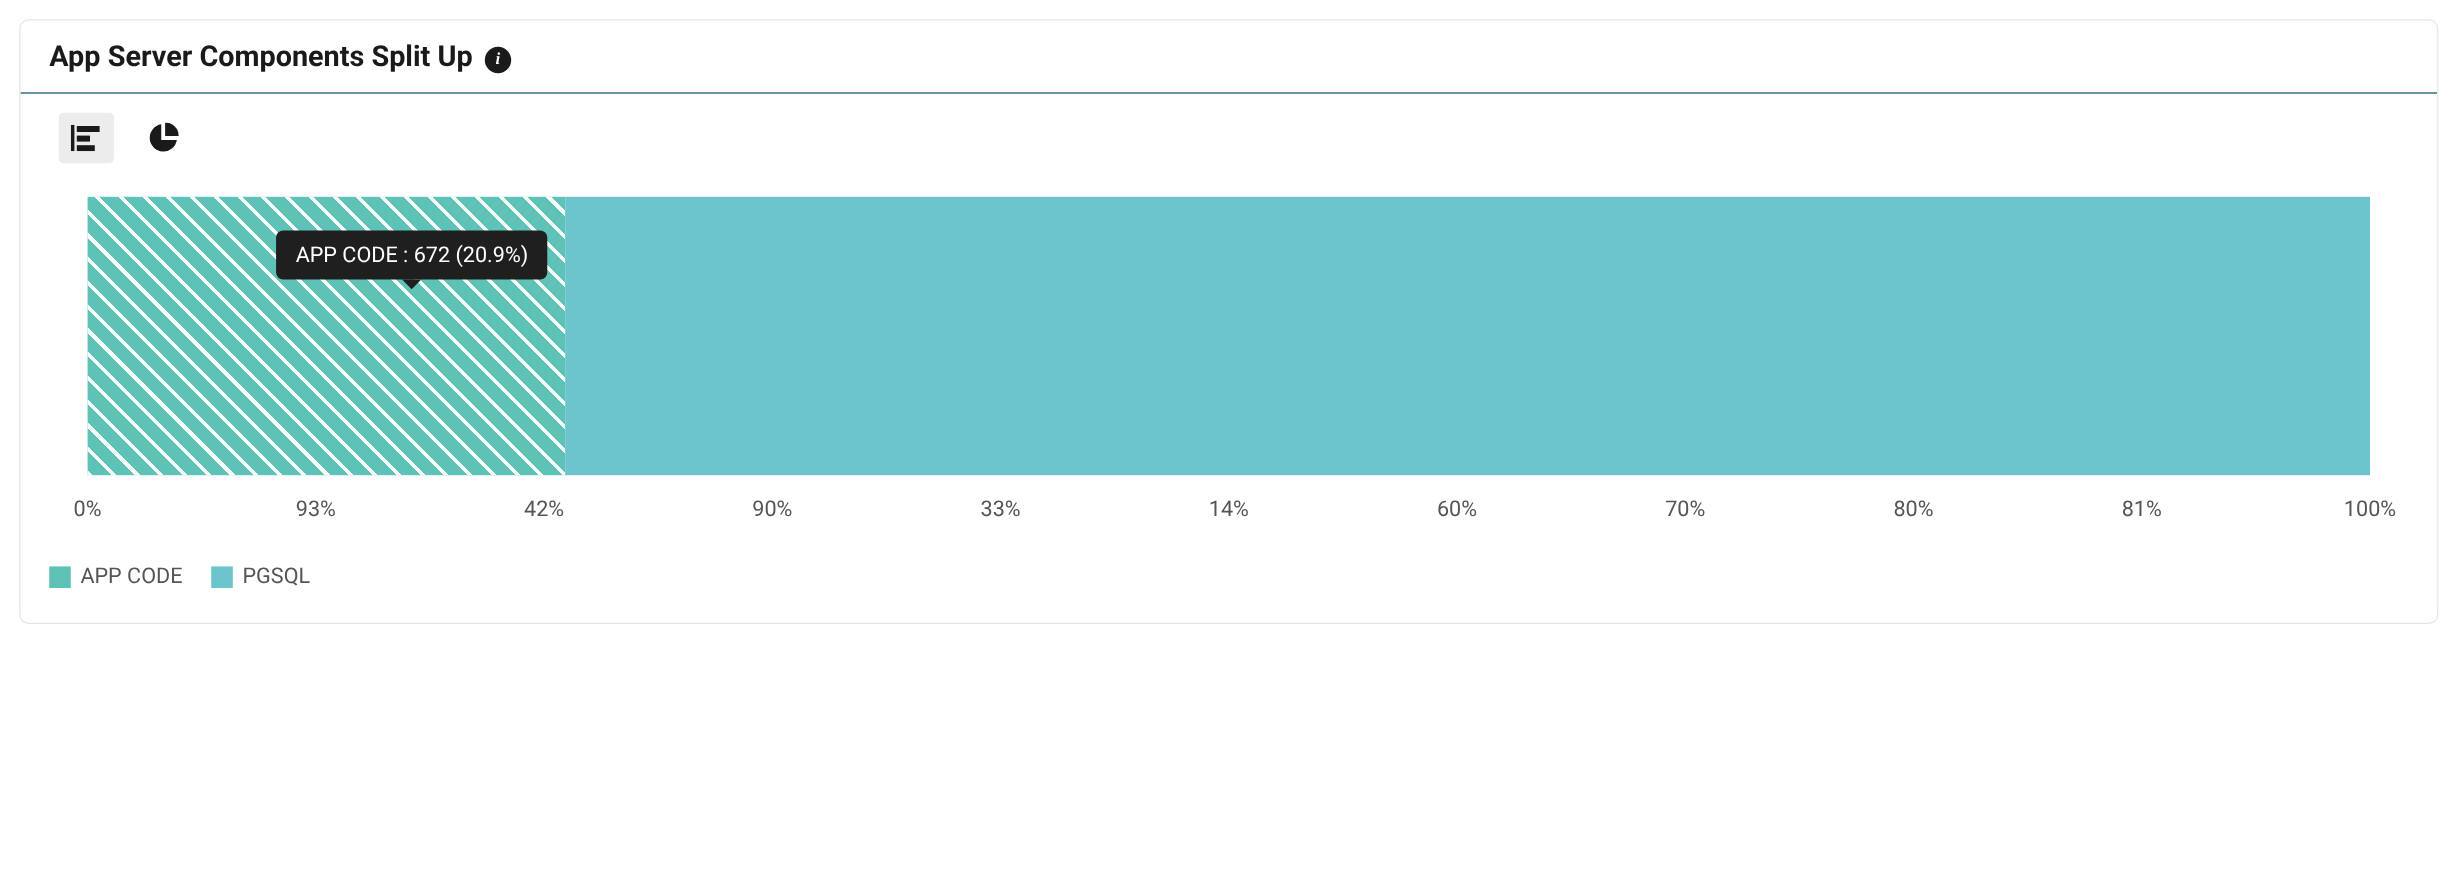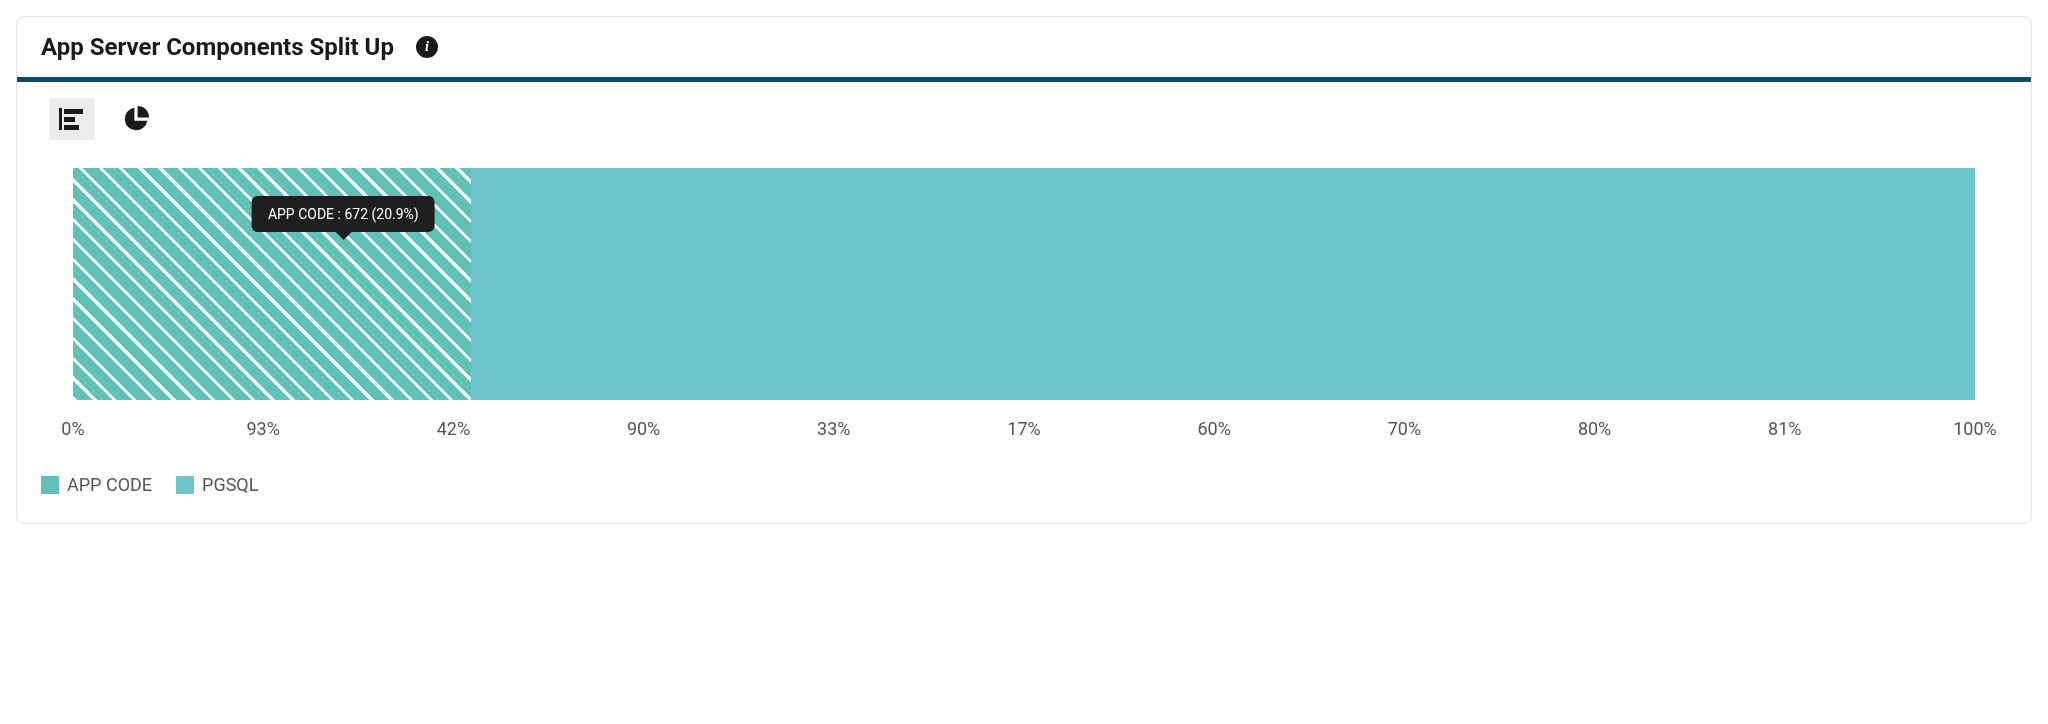--- a/index.html
+++ b/index.html
@@ -11,24 +11,24 @@
     color: #333;
   }
   .card {
     border: 1px solid #e5e5e5;
     border-radius: 8px;
     overflow: hidden;
     background: #fff;
   }
   .card-header {
     display: flex;
-    align-items: center;
-    gap: 22px;
+    align-items: flex-end;
+    gap: 10px;
     padding: 16px 24px;
-    border-bottom: 5px solid #0c4a6e;
+    border-bottom: 1px solid #0c4a6e;
   }
   .card-title {
     font-size: 24px;
     font-weight: 700;
     color: #1a1a1a;
     margin: 0;
   }
   .info-icon {
     width: 22px;
     height: 22px;
@@ -85,21 +85,21 @@
       rgba(255,255,255,0.95) 0,
       rgba(255,255,255,0.95) 3px,
       transparent 3px,
       transparent 14px
     );
   }
   .tooltip {
     position: absolute;
     background: #1f1f1f;
     color: #fff;
-    font-size: 14px;
+    font-size: 18px;
     padding: 10px 16px;
     border-radius: 6px;
     white-space: nowrap;
     transform: translateX(-50%);
     z-index: 5;
   }
   .tooltip::after {
     content: "";
     position: absolute;
     top: 100%;
@@ -176,21 +176,21 @@
         </div>
       <div class="tooltip" id="tooltip" style="left: 14.212%; top: 28px;">
         <span>APP CODE : 672 (20.9%)</span>
       </div>
       <div class="axis" id="axis">
           <span class="axis-tick" style="left: 0%;">0%</span>
           <span class="axis-tick" style="left: 10%;">93%</span>
           <span class="axis-tick" style="left: 20%;">42%</span>
           <span class="axis-tick" style="left: 30%;">90%</span>
           <span class="axis-tick" style="left: 40%;">33%</span>
-          <span class="axis-tick" style="left: 50%;">17%</span>
+          <span class="axis-tick" style="left: 50%;">14%</span>
           <span class="axis-tick" style="left: 60%;">60%</span>
           <span class="axis-tick" style="left: 70%;">70%</span>
           <span class="axis-tick" style="left: 80%;">80%</span>
           <span class="axis-tick" style="left: 90%;">81%</span>
           <span class="axis-tick" style="left: 100%;">100%</span>
         </div>
     </div>
 
     <div class="legend" id="legend">
         <span class="legend-item">

